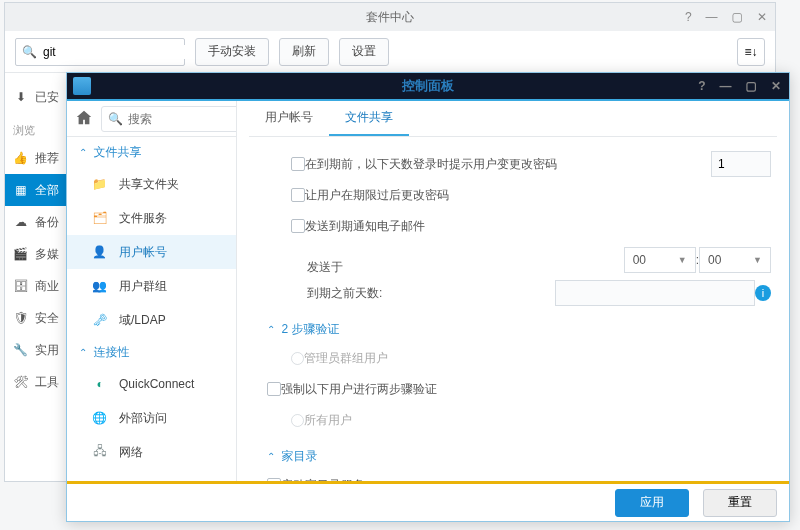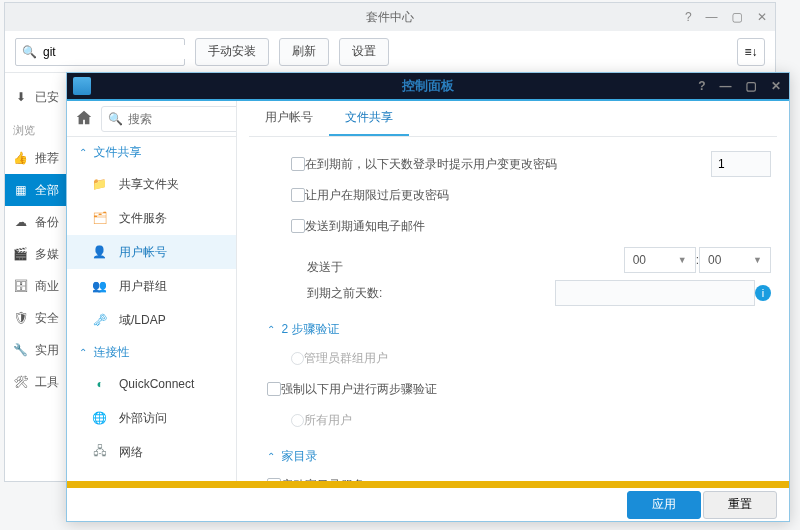--- a/index.html
+++ b/index.html
@@ -58,21 +58,21 @@
   .sel { width: 72px; height: 26px; border: 1px solid #d7dde3; background: #fff; display: inline-flex; align-items: center; justify-content: space-between; padding: 0 8px; font-size: 12px; cursor: pointer; }
   .sel .caret { font-size: 9px; color: #888; }
   .info-ico { width:16px; height:16px; border-radius:50%; background:#1a9de0; color:#fff; font-size:11px; display:inline-flex; align-items:center; justify-content:center; }
 
   .sect-head { display:flex; align-items:center; gap:6px; color:#2a8dce; font-size:12px; margin: 14px 0 6px; cursor:pointer; }
   .sect-head .caret { font-size:10px; }
 
   .radio { width:13px; height:13px; border:1px solid #b8c0c8; border-radius:50%; display:inline-block; position:relative; }
   .radio.disabled { opacity:.5; }
 
-  .footer { height: 40px; border-top: 7px solid #eab308; display:flex; align-items:center; justify-content:flex-end; padding: 0 12px; gap:2px; }
+  .footer { height: 40px; border-top: 3px solid #eab308; display:flex; align-items:center; justify-content:flex-end; padding: 0 12px; gap:14px; }
   .pbtn { height:28px; padding:0 24px; border:1px solid #c8ced6; border-radius:3px; font-size:12px; cursor:pointer; }
   .pbtn.primary { background:#1a8dd8; color:#fff; border-color:#1a8dd8; }
 
   svg { display:block; }
 </style>
 </head>
 <body>
 
 <div class="outer-window">
   <div class="outer-titlebar">

